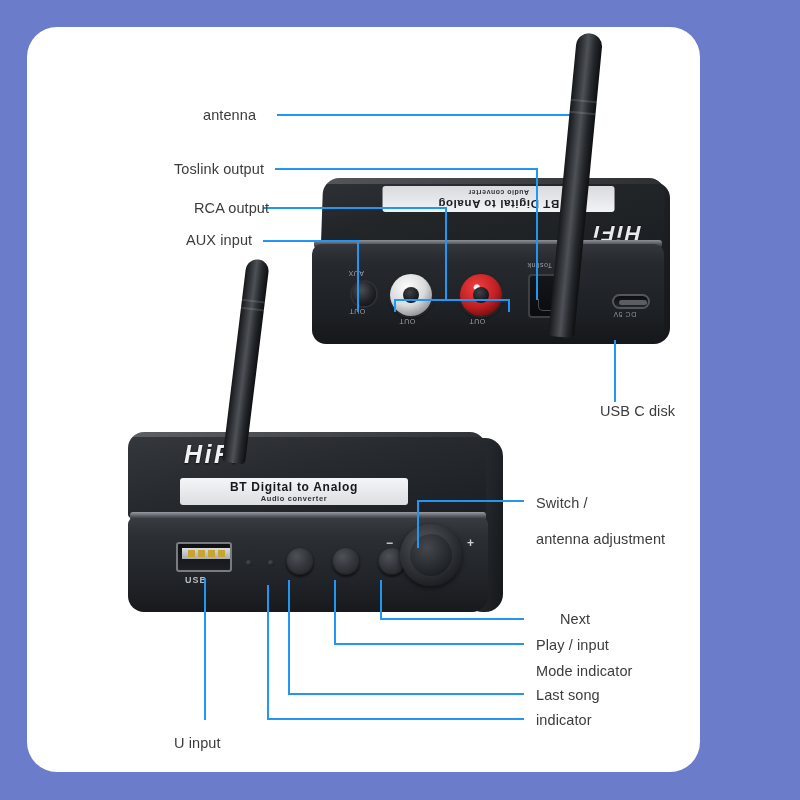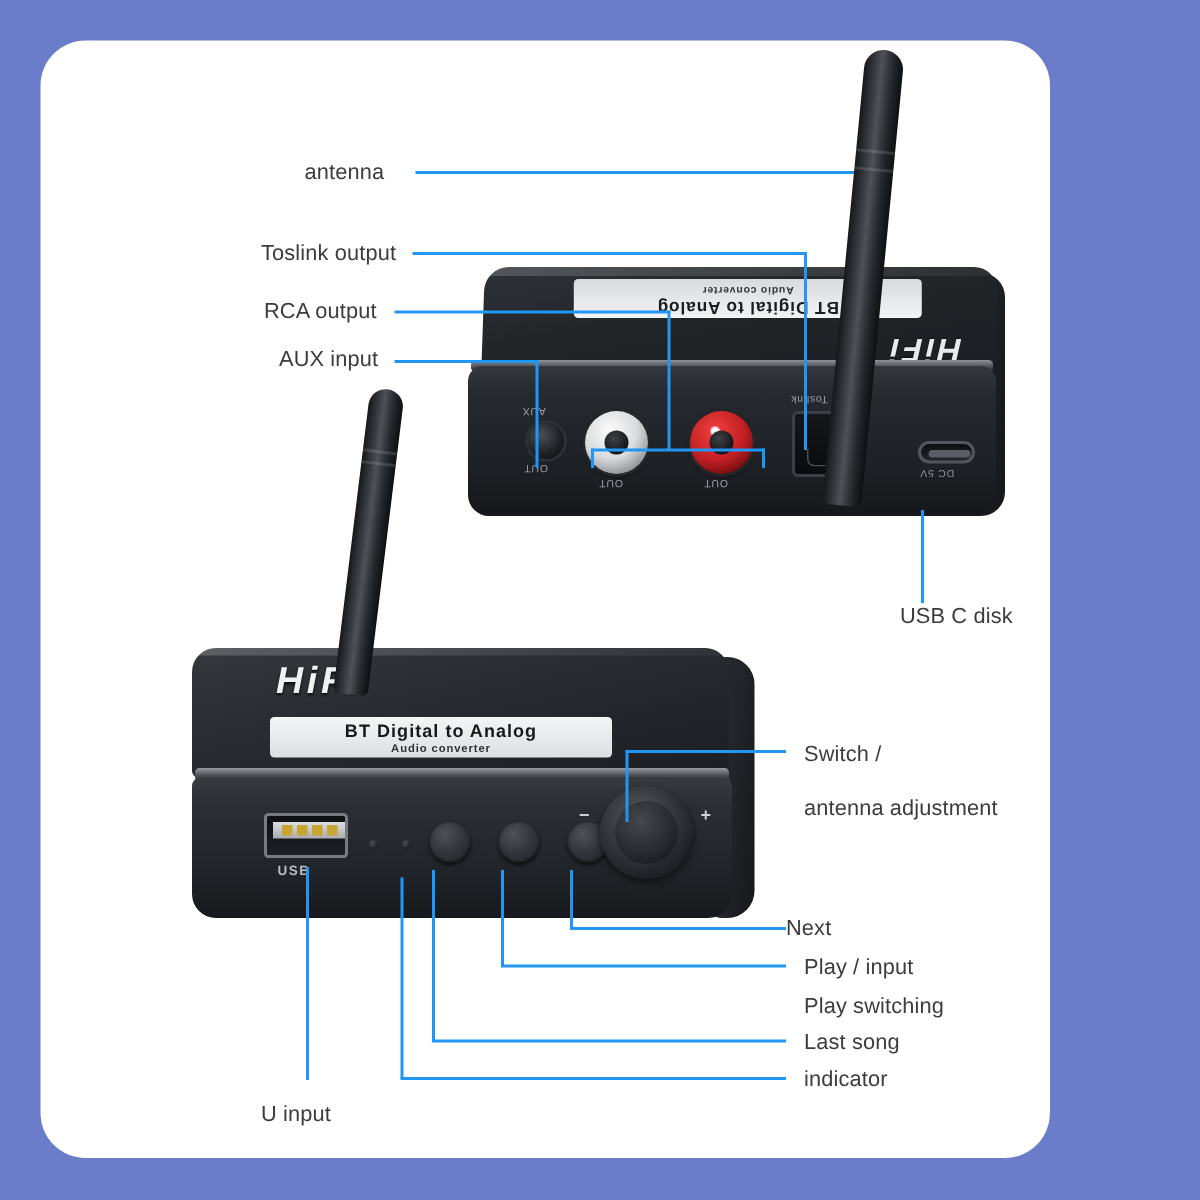--- a/index.html
+++ b/index.html
@@ -463,26 +463,26 @@
   <div class="ln lnv" style="left:288px; top:580px; height:114px;"></div>
   <div class="ln lnh" style="left:288px; top:693px; width:236px;"></div>
 
   <div class="ln lnv" style="left:267px; top:585px; height:134px;"></div>
   <div class="ln lnh" style="left:267px; top:718px; width:257px;"></div>
 
   <div class="ln lnv" style="left:204px; top:578px; height:142px;"></div>
 
   <div class="lbl" style="left:203px; top:107px;">antenna</div>
   <div class="lbl" style="left:174px; top:161px;">Toslink output</div>
-  <div class="lbl" style="left:176px; top:200px;">RCA output</div>
+  <div class="lbl" style="left:194px; top:200px;">RCA output</div>
   <div class="lbl" style="left:186px; top:232px;">AUX input</div>
   <div class="lbl" style="left:174px; top:735px;">U input</div>
 
   <div class="lbl" style="left:600px; top:403px;">USB C disk</div>
   <div class="lbl" style="left:536px; top:495px;">Switch /</div>
   <div class="lbl" style="left:536px; top:531px;">antenna adjustment</div>
-  <div class="lbl" style="left:524px; top:611px;">Next</div>
+  <div class="lbl" style="left:560px; top:611px;">Next</div>
   <div class="lbl" style="left:536px; top:637px;">Play / input</div>
-  <div class="lbl" style="left:536px; top:663px;">Play switching</div>
+  <div class="lbl" style="left:536px; top:663px;">Mode indicator</div>
   <div class="lbl" style="left:536px; top:687px;">Last song</div>
   <div class="lbl" style="left:536px; top:712px;">indicator</div>
 
 </div>
 
 </body></html>

